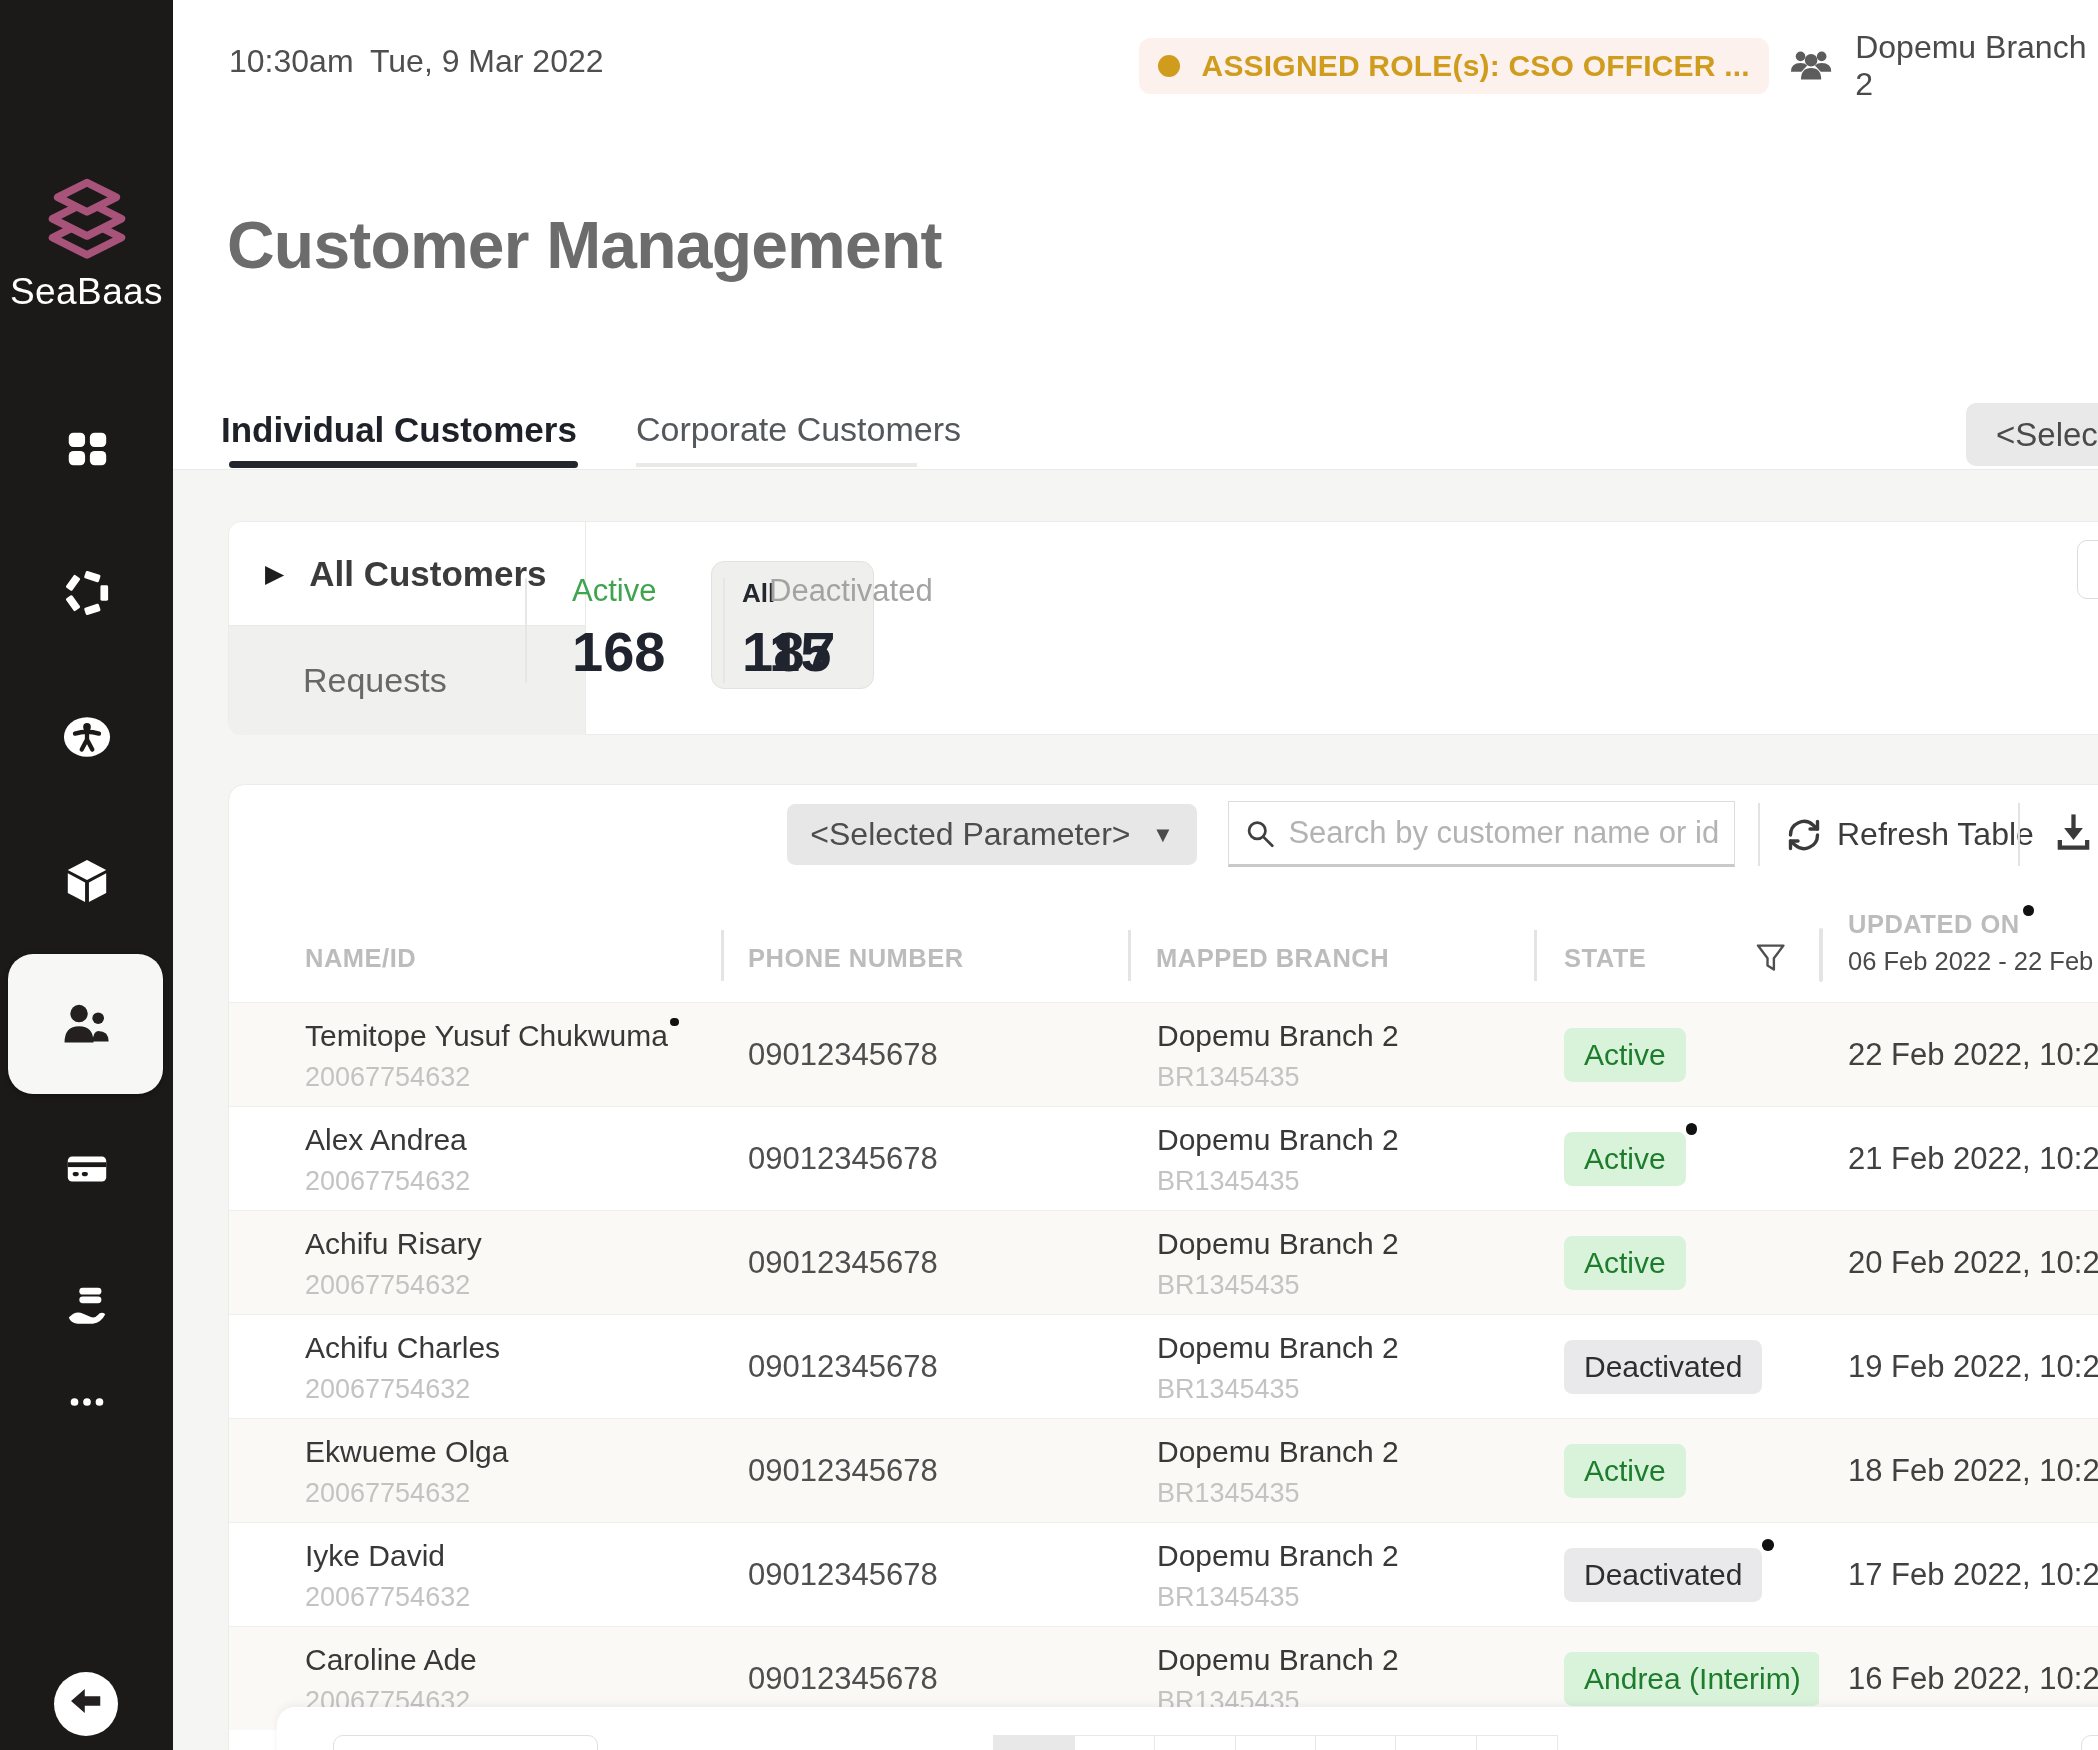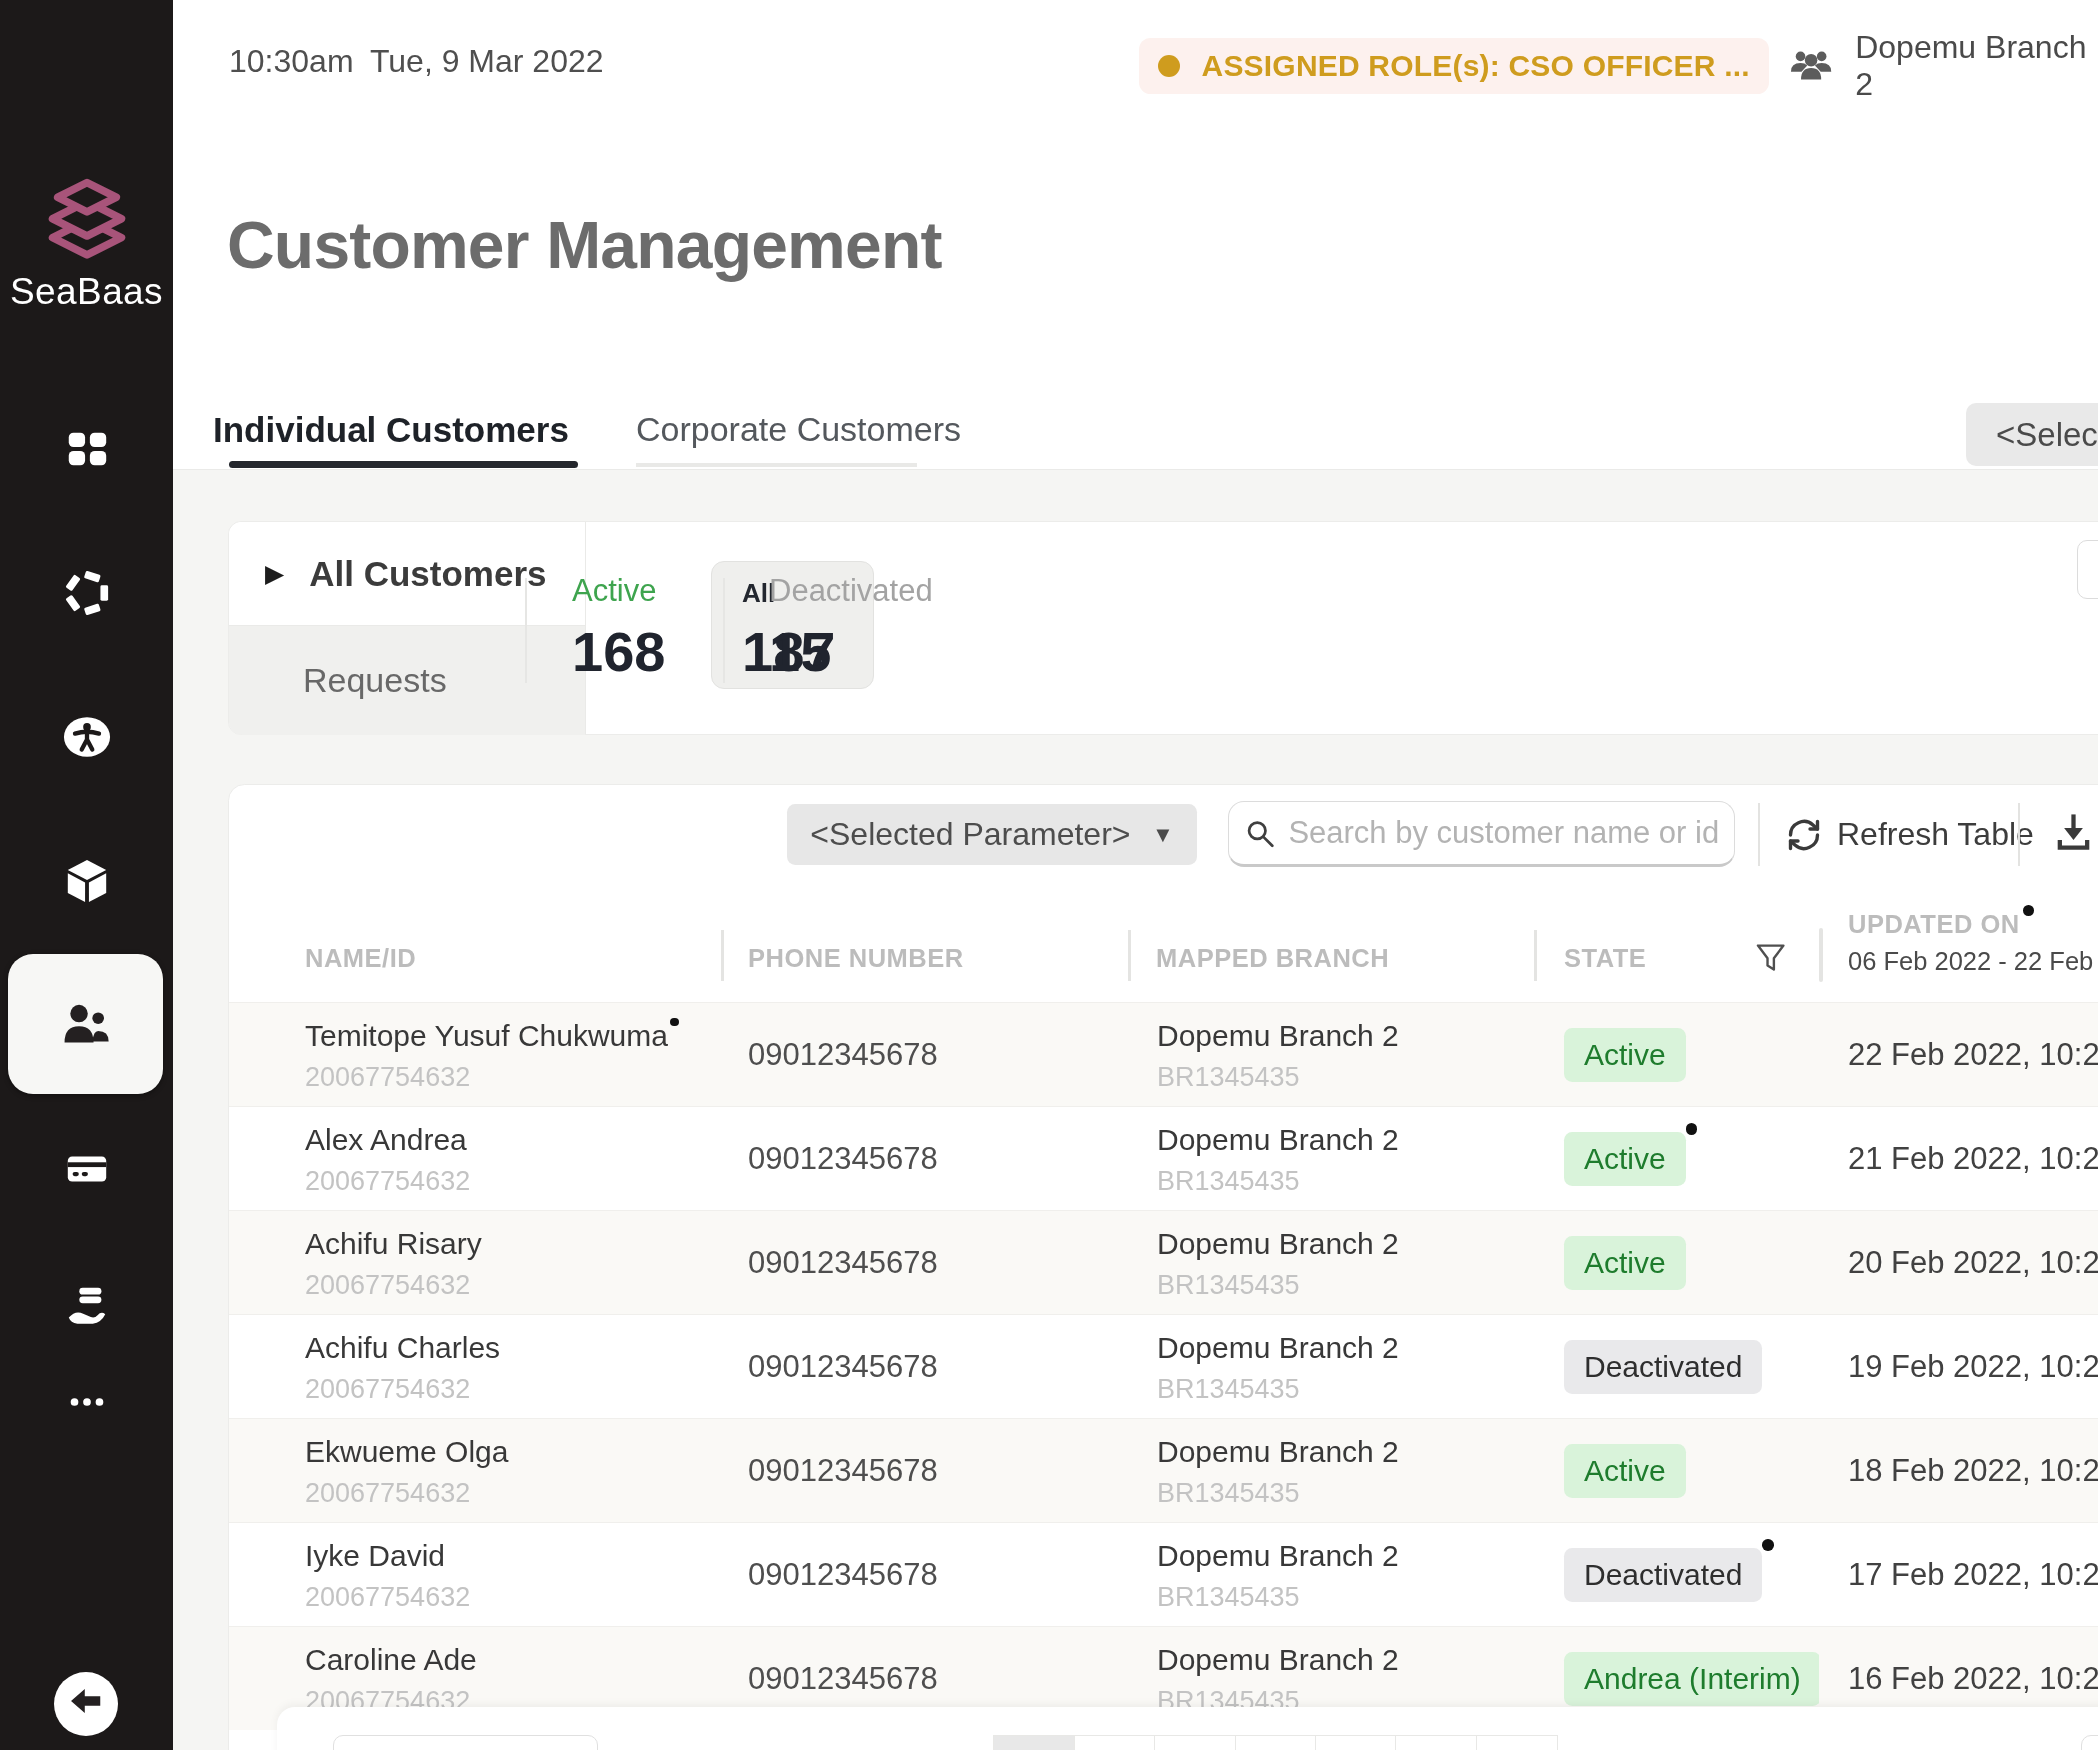--- a/index.html
+++ b/index.html
@@ -25,21 +25,21 @@
   .role-badge { position:absolute; left:966px; top:38px; width:630px; height:56px; background:#fdf1ee; border-radius:11.5px; display:flex; align-items:center; justify-content:center; gap:21.4px;text-align:right; }
   .role-dot { width:22px; height:22px; border-radius:50%; background:#cf9c1e; }
   .role-text { font-size:30px; font-weight:bold; color:#cf9c1e; letter-spacing:0.2px; }
   .branch-group { position:absolute; left:1614px; top:36px; height:59px; display:flex; align-items:center; gap:20px; cursor:pointer; }
   .branch-group svg { width:51px; height:48px; }
   .branch-name { font-size:32px; color:#4a4a4a; }
 
   .page-title { position:absolute; left:54px; top:207px; font-size:66px; font-weight:bold; color:#6c6c6c; letter-spacing:-0.8px; }
 
   .tab { position:absolute; top:410px; cursor:pointer; }
-  .tab-individual { left:40px; font-size:35px; font-weight:bold; color:#1e2228; }
+  .tab-individual { left:48px; font-size:35px; font-weight:bold; color:#1e2228; }
   .tab-corporate { left:463px; font-size:34px; color:#54585d; }
   .underline-active { position:absolute; left:56px; top:461px; width:349px; height:6.6px; background:#23262c; border-radius:4.1px; }
   .underline-inactive { position:absolute; left:463px; top:463px; width:281px; height:4.1px; background:#e9e9e7; }
   .top-right-btn { position:absolute; left:1793px; top:403px; width:313px; height:63px; background:#e9e9e9; border-radius:10px 0 0 10px; display:flex; align-items:center; padding-left:30px; font-size:33px; color:#4a4a4a; cursor:pointer; }
 
   .content { position:absolute; left:0; right:0; top:469px; bottom:0; background:#f5f5f3; border-top:1.6px solid #eaeae8; }
 
   
   .stats-card { position:absolute; left:55px; top:51px; width:1924px; height:214px; background:#ffffff; border:0.8px solid #ececea; border-radius:13px 0 0 13px; }
   .cust-nav { position:absolute; left:0; top:0; width:357px; height:100%; border-right:1.6px solid #eaeae8; }
@@ -56,21 +56,21 @@
   .s-lbl-deact { font-size:31px; color:#a3a3a3; }
   .s-num { font-size:56px; font-weight:bold; color:#20242e; margin-top:10px; }
   .stat-divider { position:absolute; top:56px; width:1.6px; height:105px; background:#e6e6e4; }
   .div1 { left:296px; } .div2 { left:494px; }
   .stats-action-btn { position:absolute; left:1848px; top:18px; width:107px; height:59px; background:#ffffff; border:1.6px solid #dcdcdc; border-radius:10px; display:flex; align-items:center; padding-left:35px; font-size:35px; color:#2a2e3a; cursor:pointer; }
 
   
   .table-card { position:absolute; left:55px; top:314px; width:1924px; height:987px; background:#ffffff; border:0.8px solid #ececea; border-radius:16.4px 0 0 0; }
   .param-dd { position:absolute; left:558px; top:19px; width:410px; height:61px; background:#e7e7e7; border-radius:8.2px; display:flex; align-items:center; justify-content:center; gap:21.4px; font-size:32px; color:#4d4d4d; cursor:pointer; }
   .caret { font-size:22px; color:#4b4b4b; }
-  .search-box { position:absolute; left:999px; top:16.4px; width:507px; height:66px; background:#ffffff; border:1.6px solid #dcdcdc; border-bottom:3.3px solid #c9c9c9; border-radius:16px; display:flex; align-items:center; padding:0 16.4px; gap:13px; }
+  .search-box { position:absolute; left:999px; top:16.4px; width:507px; height:66px; background:#ffffff; border:1.6px solid #dcdcdc; border-bottom:3.3px solid #c9c9c9; border-radius:0; display:flex; align-items:center; padding:0 16.4px; gap:13px; }
   .search-box input { border:none; outline:none; font-size:31px; color:#333; width:100%; font-family:"Liberation Sans", sans-serif; background:transparent; }
   .search-box input::placeholder { color:#b3b3b3; }
   .ctrl-divider { position:absolute; top:18px; width:1.6px; height:63px; background:#e3e3e1; }
   .cdiv-a { left:1529px; } .cdiv-b { left:1789px; }
   .refresh-btn { position:absolute; left:1557px; top:20px; height:59px; display:flex; align-items:center; gap:15px; font-size:32px; color:#3c3c3c; cursor:pointer;text-align:right; }
   .refresh-btn svg { width:36px; height:36px; }
   .download-btn { position:absolute; left:1824px; top:26px; cursor:pointer; }
   .download-btn svg { width:41px; height:41px; }
 
   .tgrid { display:grid; grid-template-columns:492px 407px 406px 285px 1fr; }

